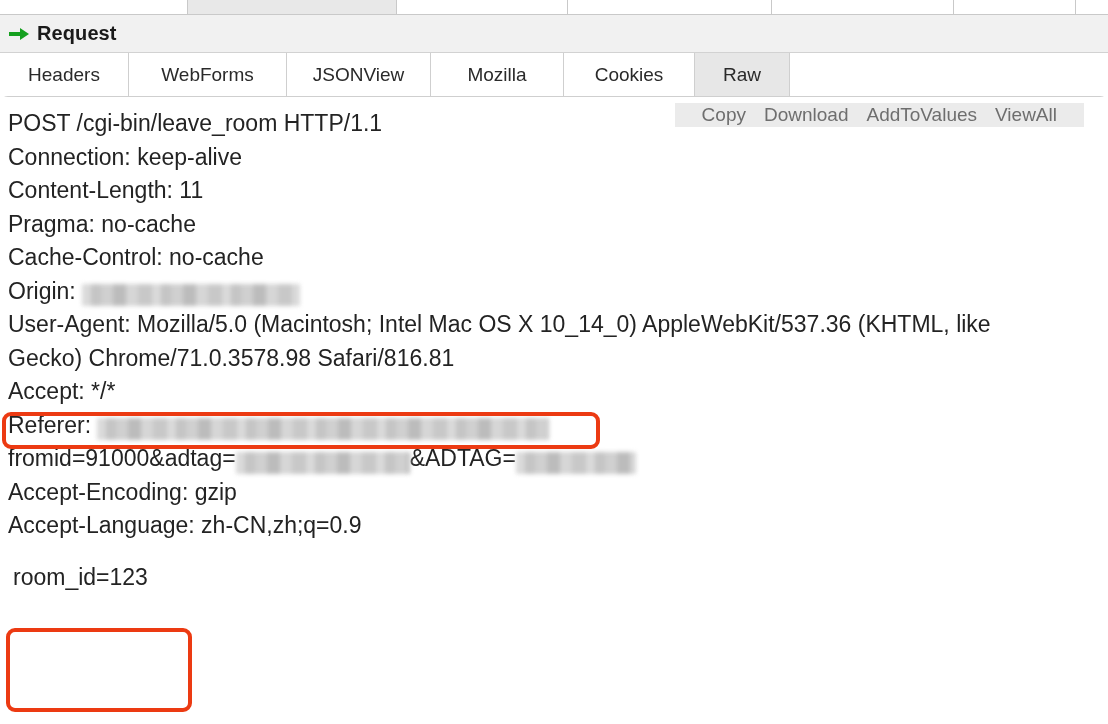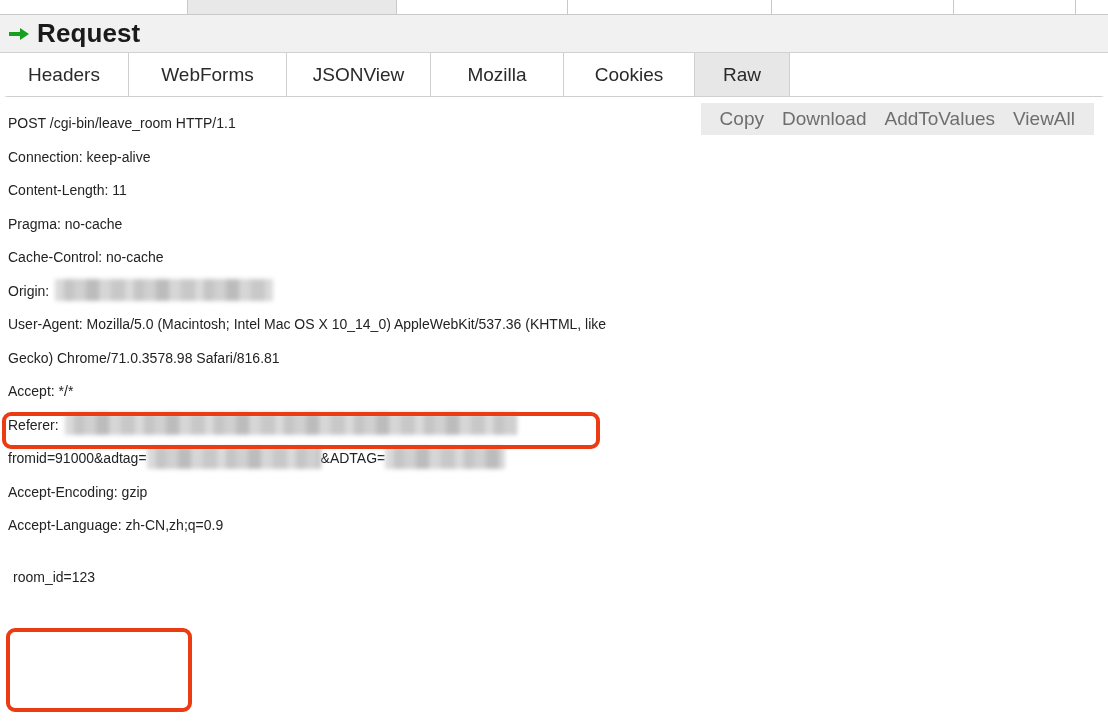--- a/index.html
+++ b/index.html
@@ -63,21 +63,21 @@
     padding-left: 8px;
   }
   .arrow-icon {
     width: 22px;
     height: 16px;
     margin-right: 7px;
     flex: 0 0 auto;
     display: block;
   }
   .request-title {
-    font-size: 26px;
+    font-size: 20px;
     font-weight: bold;
     color: #1a1a1a;
     letter-spacing: 0.1px;
   }
 
   
   .tabstrip {
     position: absolute;
     left: 0; top: 53px;
     width: 1108px;
@@ -104,53 +104,53 @@
   .tab.selected { background: #e7e7e7; align-items: center; }
   .tab-filler {
     flex: 1 1 auto;
     background: #ffffff;
     border-right: none;
   }
 
   
   .toolbar {
     position: absolute;
-    right: 14px;
+    right: 24px;
     top: 103px;
-    height: 32px;
+    height: 24px;
     background: #ebebeb;
     display: flex;
     align-items: center;
-    padding: 0 10px;
+    padding: 0 18px;
     box-sizing: border-box;
   }
   .toolbar-btn {
     font-size: 19px;
     color: #6e6e6e;
     padding: 0 9px;
     white-space: nowrap;
     line-height: 32px;
   }
 
   
   .raw-body {
     position: absolute;
     left: 0; top: 97px;
     width: 1108px;
     height: 627px;
     box-sizing: border-box;
     padding: 10px 8px 0 8px;
   }
   .raw-line {
-    font-size: 14px;
+    font-size: 23px;
     line-height: 33.5px;
     color: #232323;
     white-space: pre;
     display: flex;
-    align-items: center;
+    align-items: flex-end;
     height: 33.5px;
   }
 
   
   .redact {
     display: inline-block;
     height: 19px;
     vertical-align: middle;
     margin: 0 0 2px 0;
     border-radius: 1px;

